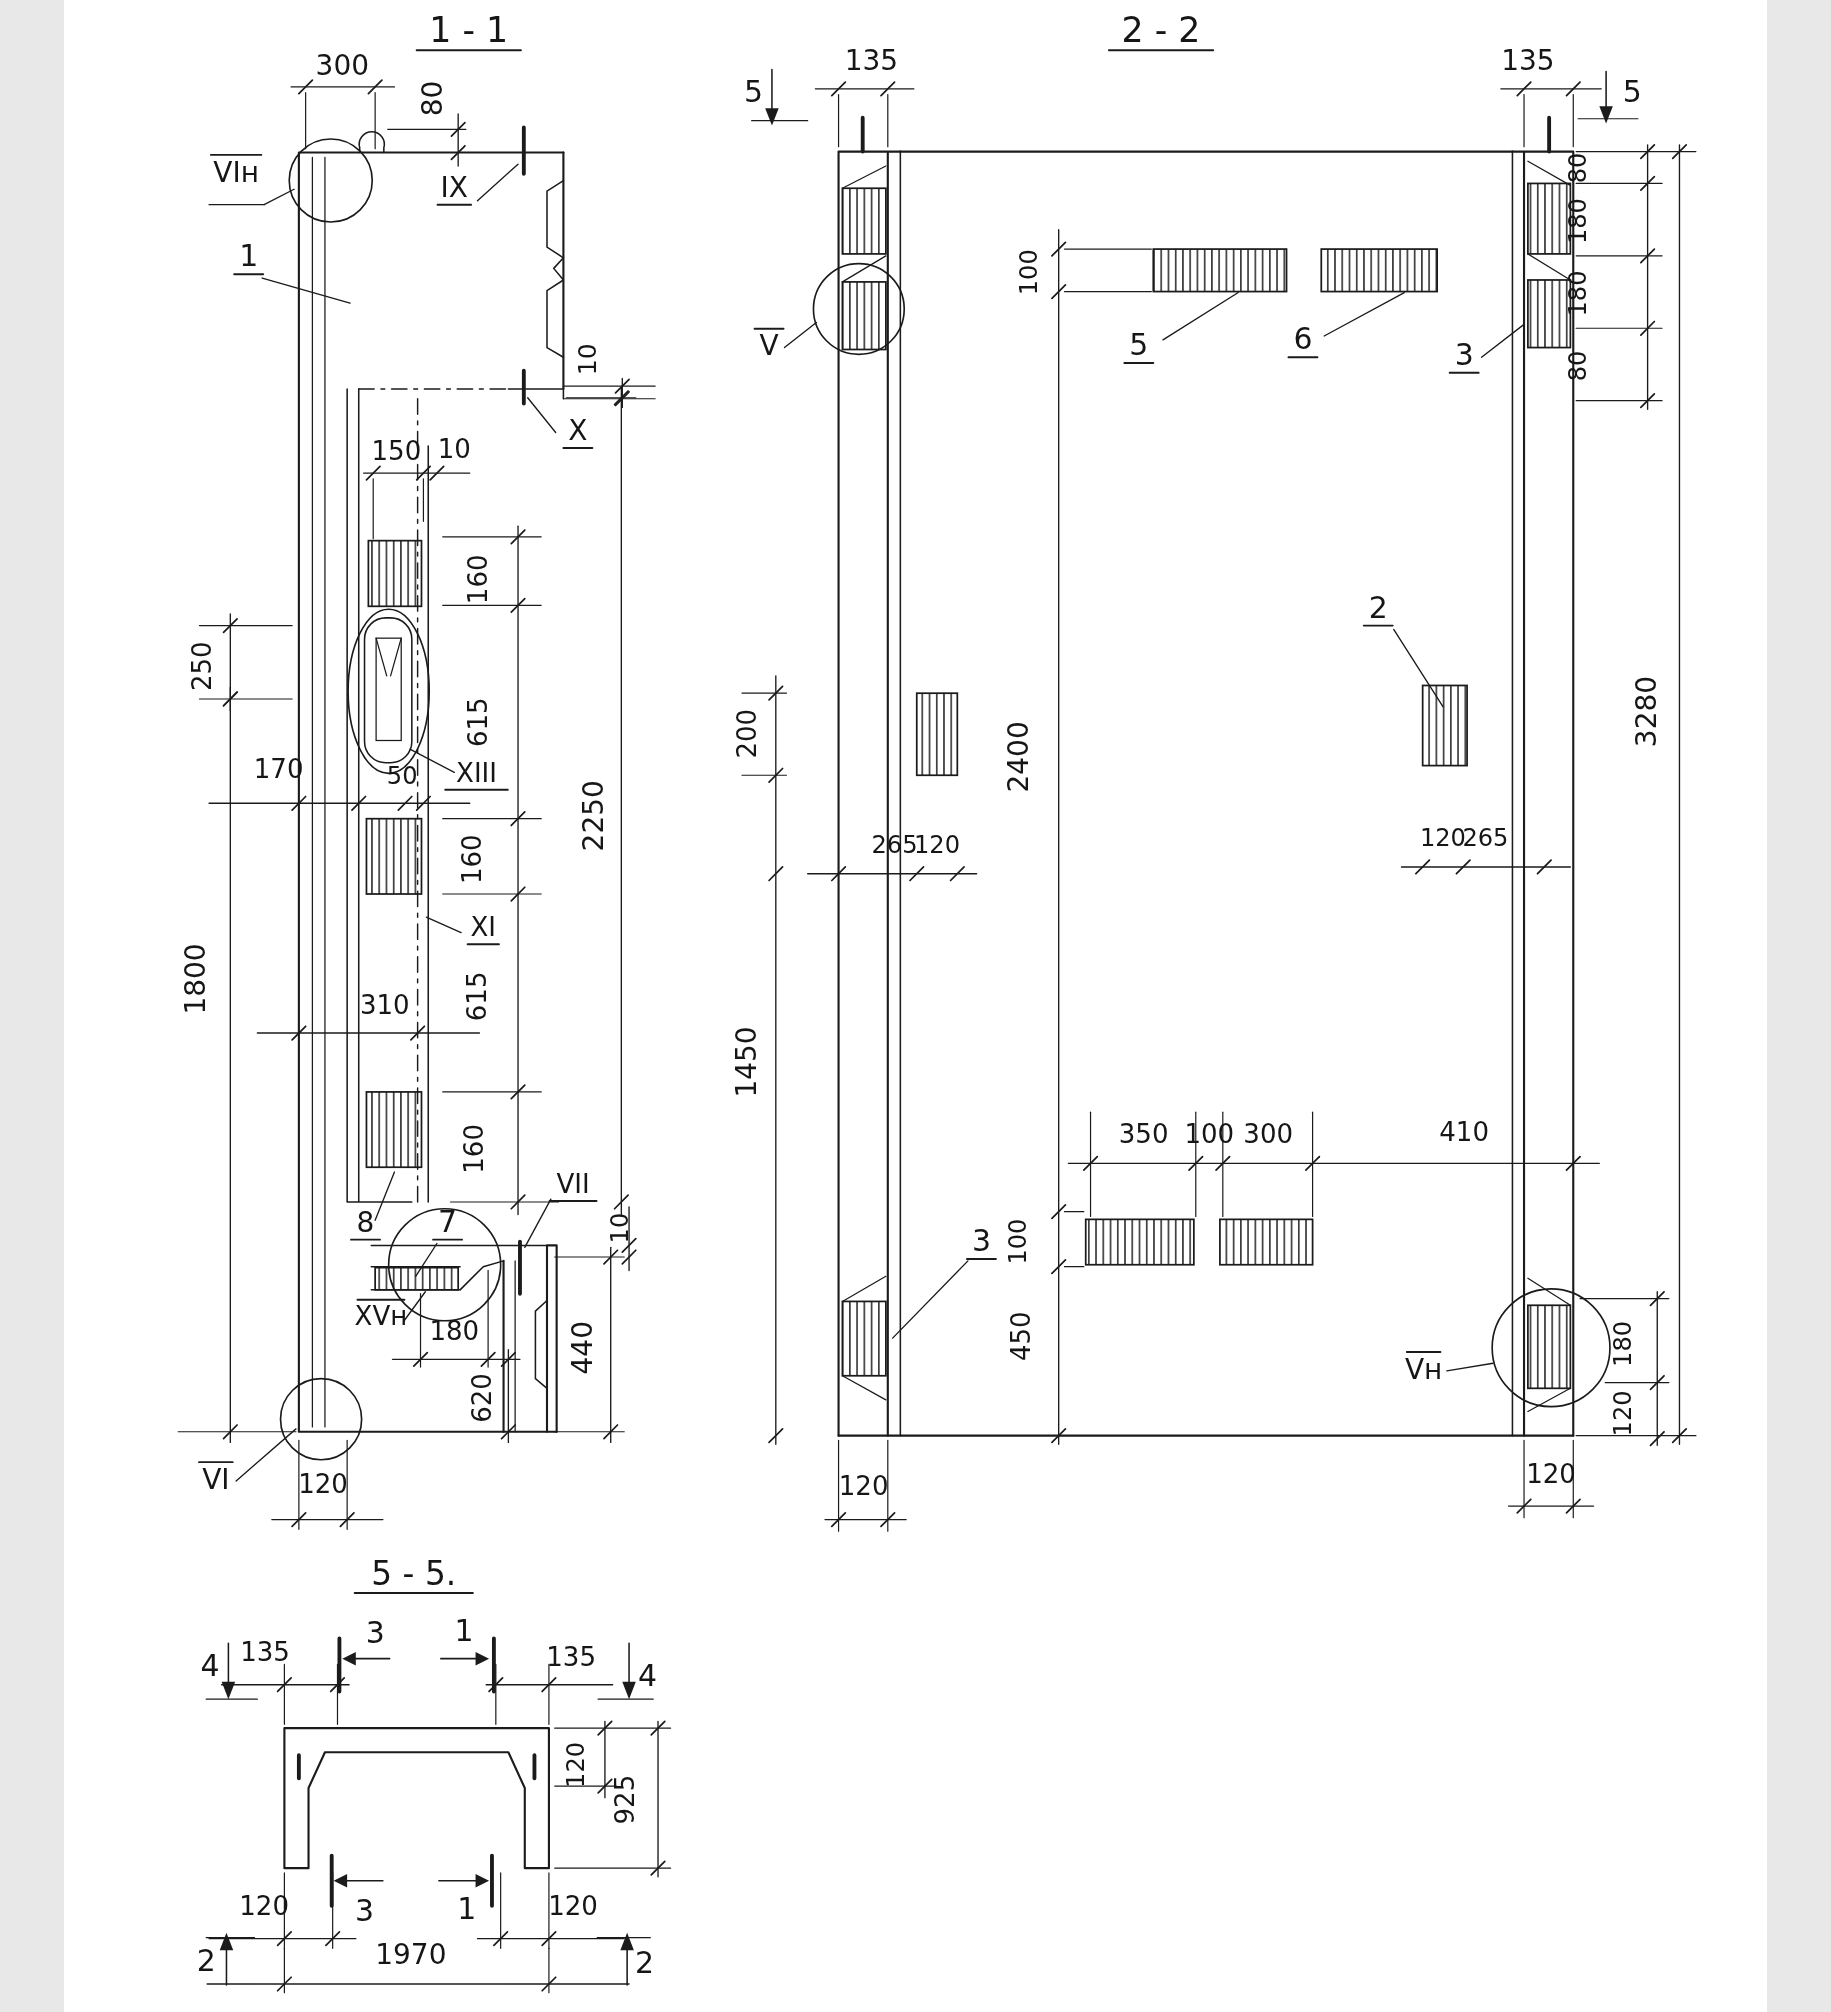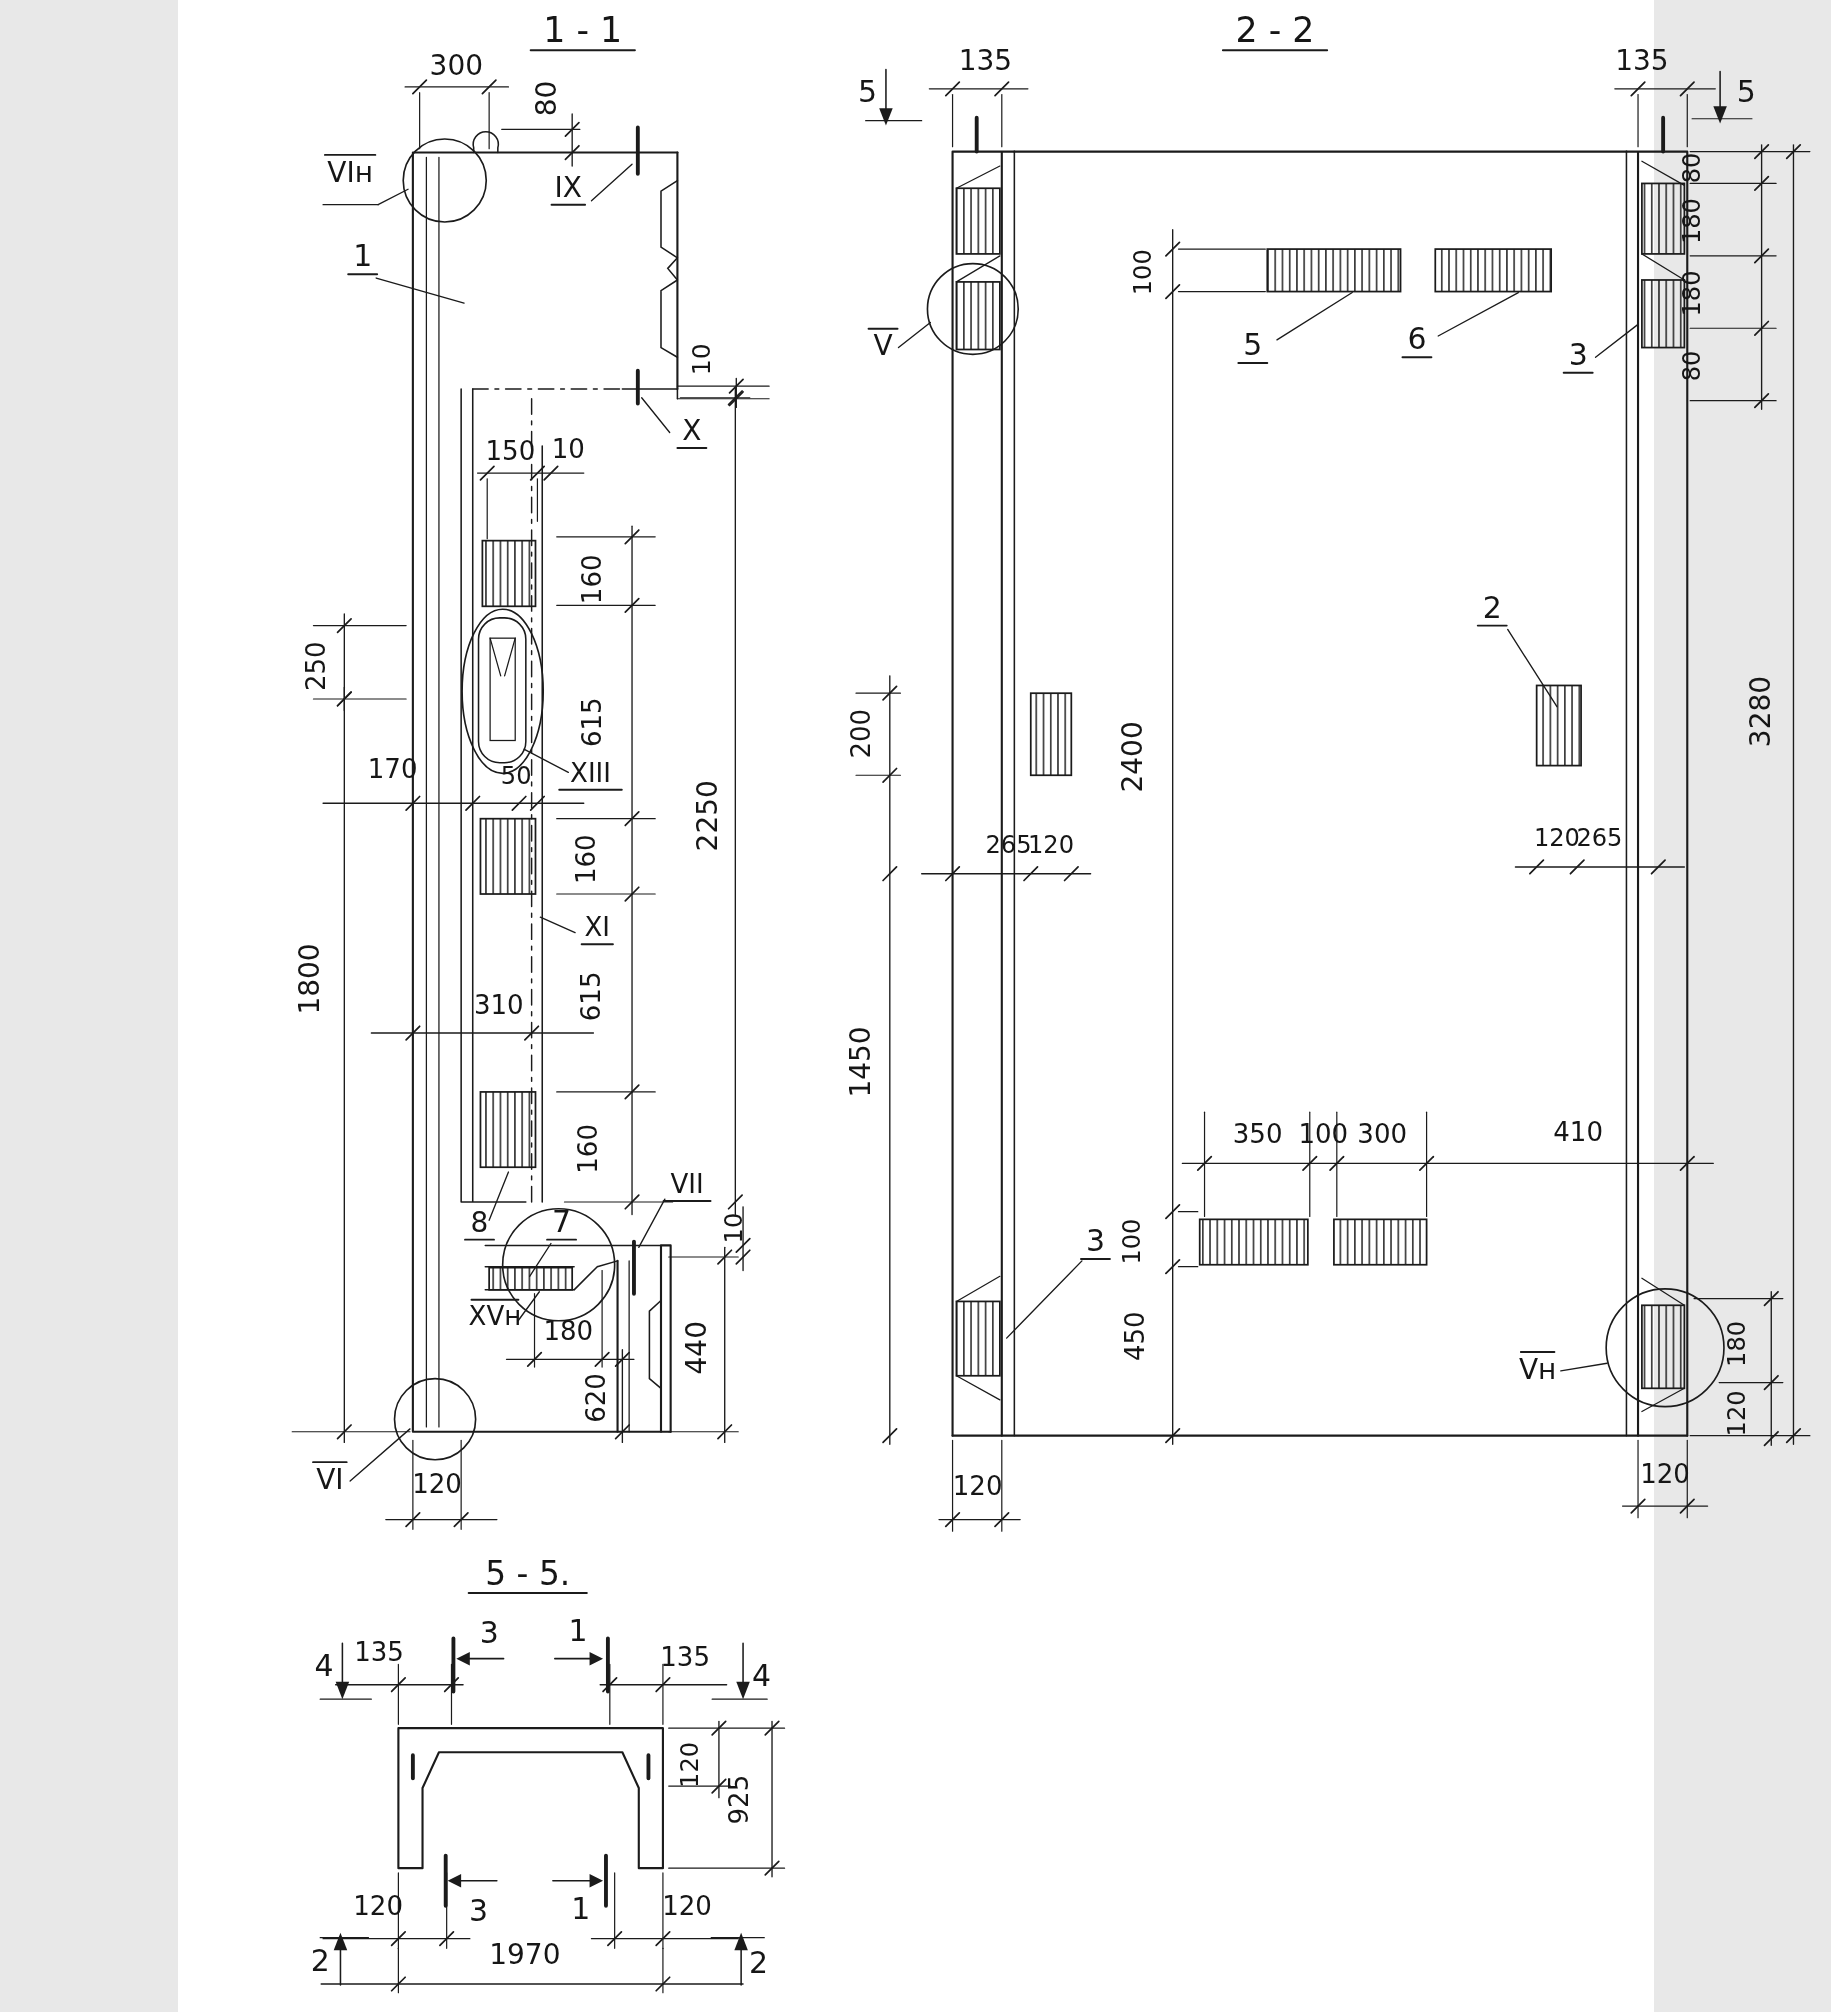--- a/index.html
+++ b/index.html
@@ -1,17 +1,17 @@
 <!DOCTYPE html>
 <html><head>
 <meta charset="utf-8">
 <title>Sections 1-1 / 2-2 / 5-5 — reinforced panel shop drawing</title>
 <style>
   html,body{margin:0;padding:0;background:#e8e8e8;}
-  .sheet{position:relative;width:1476px;height:2012px;background:#ffffff;margin:0 auto;
+  .sheet{position:relative;width:1703px;height:2012px;background:#ffffff;margin:0 auto;
          font-family:"DejaVu Sans",sans-serif;}
   svg{display:block;width:1832px;height:2012px;}
   .ln{stroke:#1b1b1b;fill:none;stroke-width:2.2;stroke-linecap:round;stroke-linejoin:round;}
   .md{stroke:#1b1b1b;fill:none;stroke-width:1.6;stroke-linecap:round;}
   .th{stroke:#1b1b1b;fill:none;stroke-width:1.3;stroke-linecap:round;}
   .dsh{stroke:#1b1b1b;fill:none;stroke-width:1.5;stroke-dasharray:16 7 4 7;stroke-linecap:round;}
   .dc{stroke:#1b1b1b;fill:none;stroke-width:1.7;}
   .ht{fill:url(#hat);stroke:#1b1b1b;stroke-width:1.8;}
   .tk{stroke:#1b1b1b;stroke-width:4;stroke-linecap:round;fill:none;}
   .ah{fill:#1b1b1b;stroke:none;}

